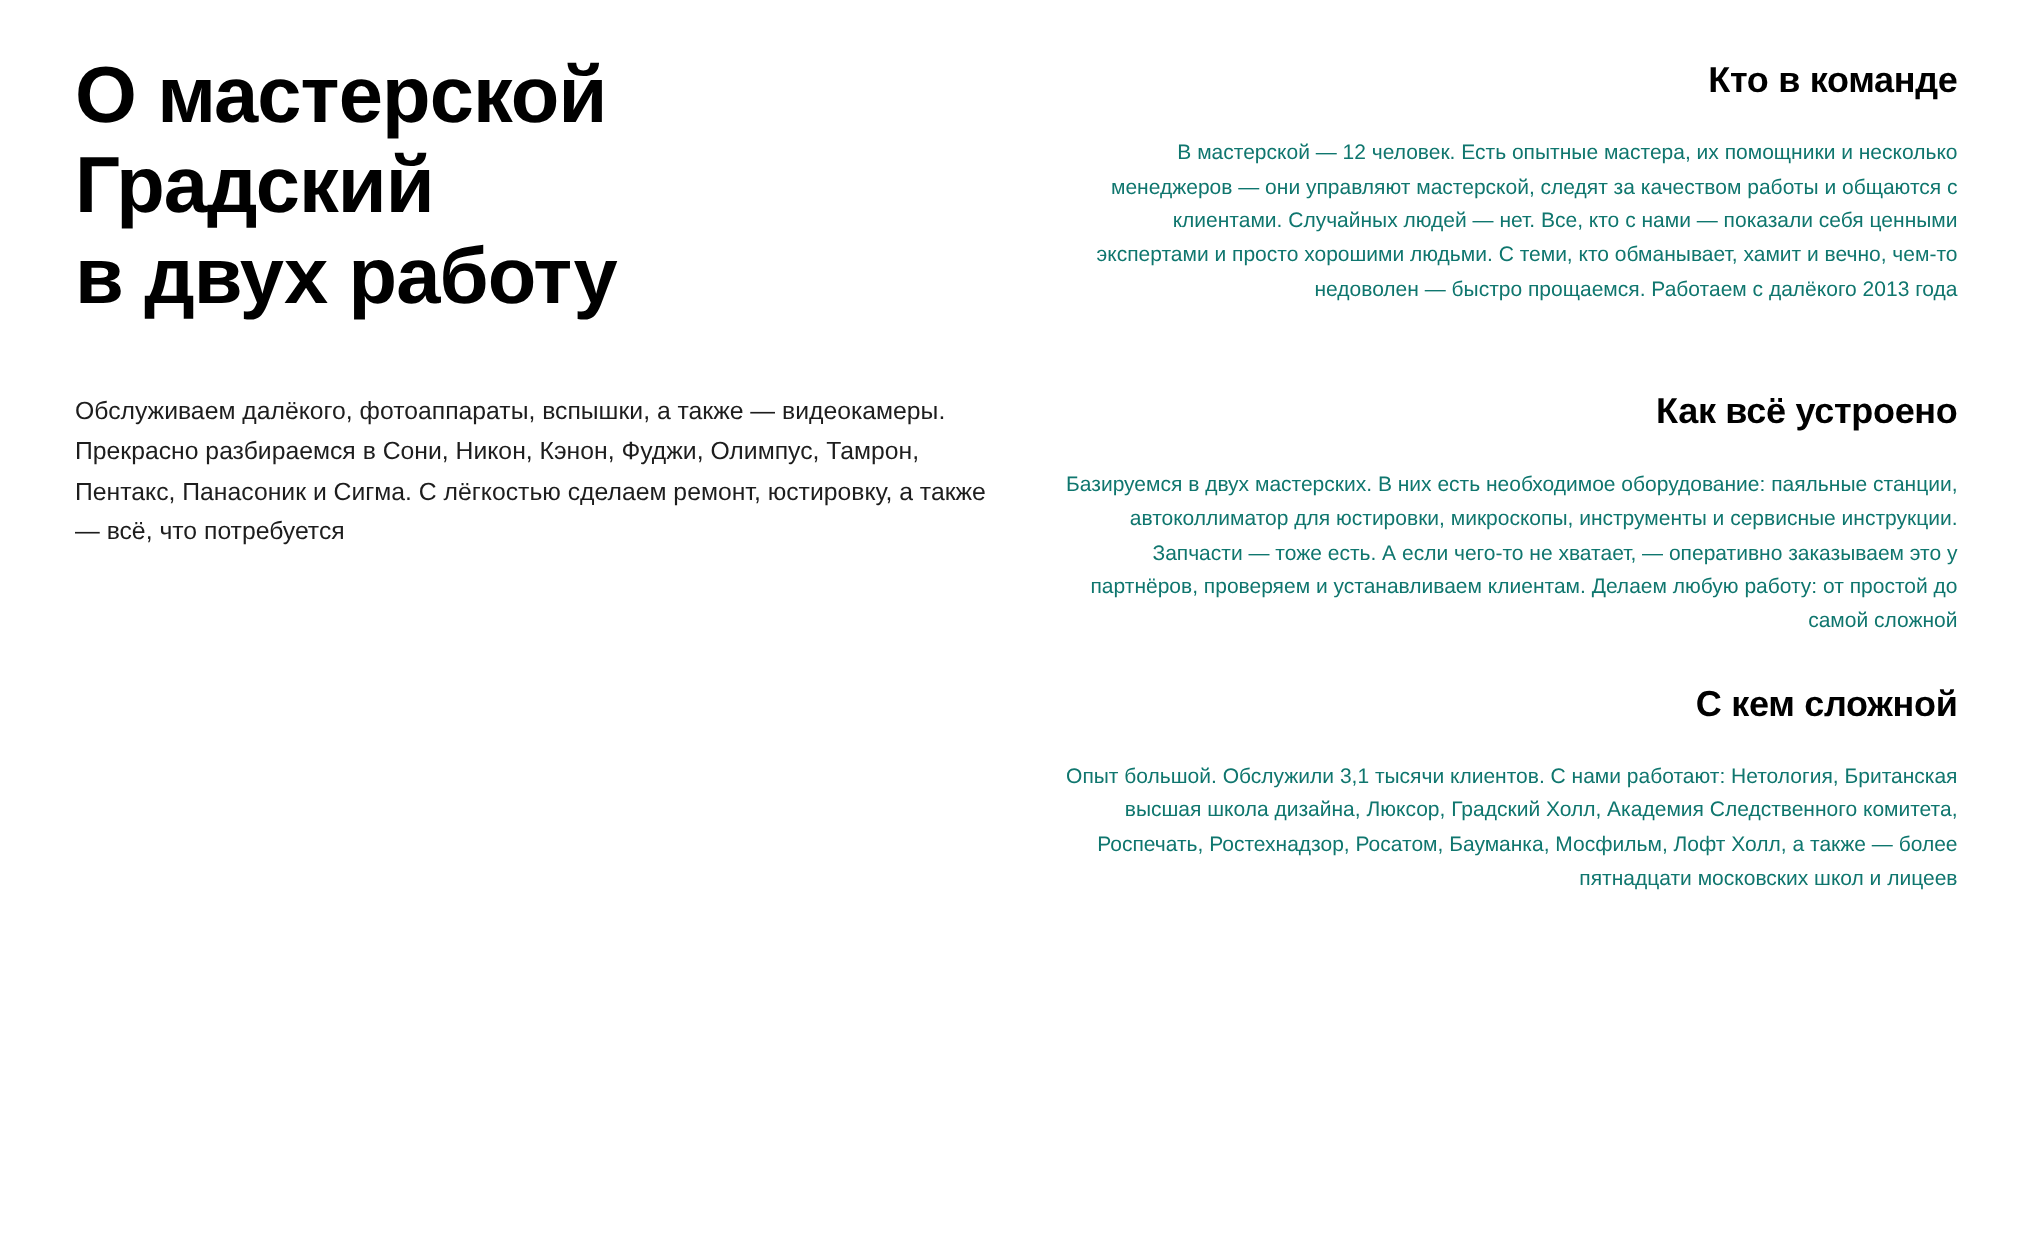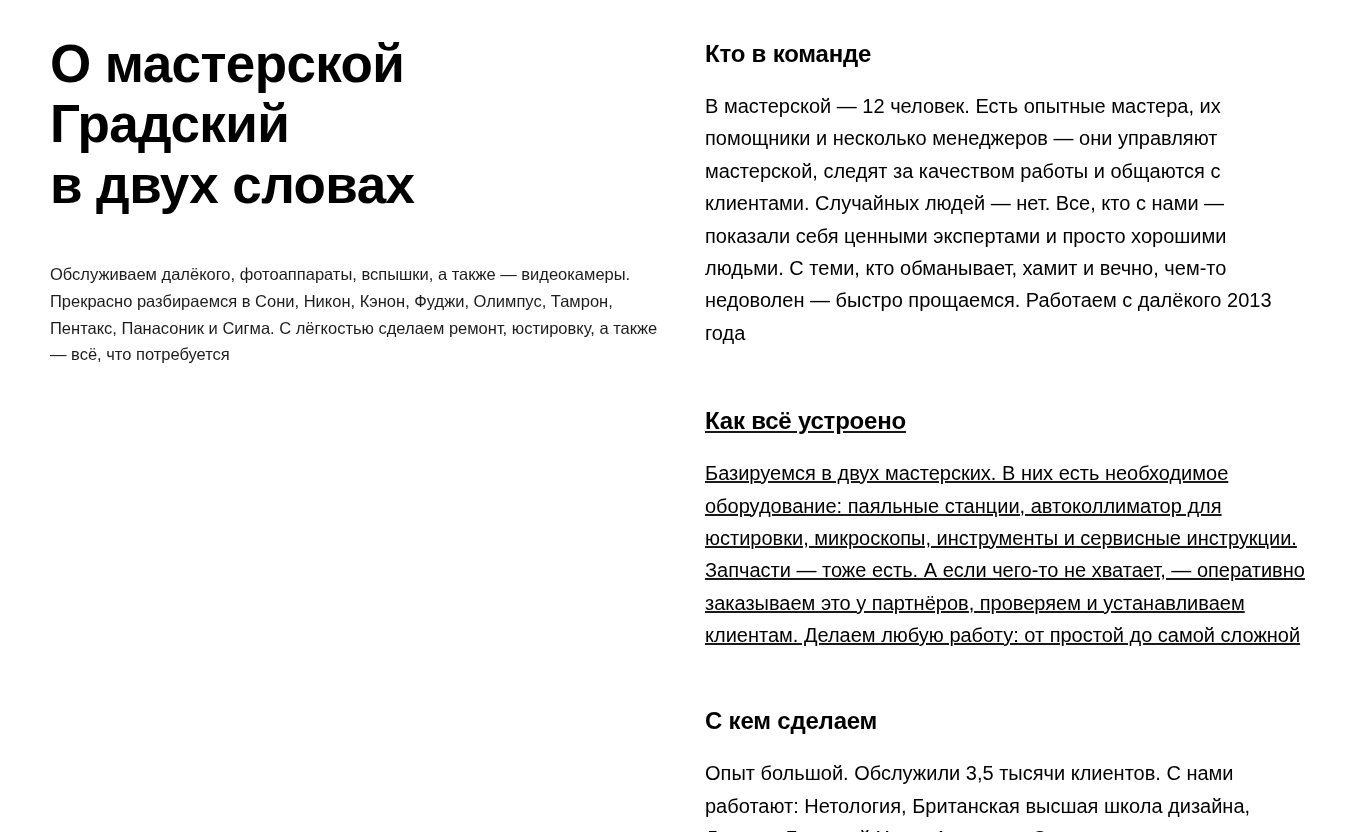--- a/index.html
+++ b/index.html
@@ -46,66 +46,67 @@
   }
   .lead {
     margin-top: 46px;
     font-size: 16.5px;
     line-height: 1.62;
     color: #1d1d1d;
     max-width: 610px;
   }
   .section {
     margin-bottom: 46px;
+    text-align: right;
   }
   .section:last-child {
     margin-bottom: 0;
   }
   .section-heading {
     font-size: 24px;
     font-weight: bold;
     letter-spacing: -0.2px;
     color: #000000;
     margin: 0 0 22px 0;
   }
   .section-body {
-    font-size: 20px;
+    font-size: 14px;
     line-height: 1.62;
-    color: #000000;
+    color: #0f766e;
     margin: 0;
   }
   .sec-team { margin-bottom: 58px; }
-  .sec-how  { margin-bottom: 56px; text-decoration: underline; }
+  .sec-how  { margin-bottom: 31px; }
 </style>
 </head>
 <body>
 
 <div class="page">
 
   <div class="col-left">
     <h1 class="main-title">
       <span class="line">О мастерской</span>
       <span class="line">Градский</span>
-      <span class="line">в двух словах</span>
+      <span class="line">в двух работу</span>
     </h1>
     <p class="lead">Обслуживаем далёкого, фотоаппараты, вспышки, а также — видеокамеры. Прекрасно разбираемся в Сони, Никон, Кэнон, Фуджи, Олимпус, Тамрон, Пентакс, Панасоник и Сигма. С лёгкостью сделаем ремонт, юстировку, а также — всё, что потребуется</p>
   </div>
 
   <div class="col-right">
 
     <section class="section sec-team">
       <h2 class="section-heading">Кто в команде</h2>
       <p class="section-body">В мастерской — 12 человек. Есть опытные мастера, их помощники и несколько менеджеров — они управляют мастерской, следят за качеством работы и общаются с клиентами. Случайных людей — нет. Все, кто с нами — показали себя ценными экспертами и просто хорошими людьми. С теми, кто обманывает, хамит и вечно, чем-то недоволен — быстро прощаемся. Работаем с далёкого 2013 года</p>
     </section>
 
     <section class="section sec-how">
       <h2 class="section-heading">Как всё устроено</h2>
       <p class="section-body">Базируемся в двух мастерских. В них есть необходимое оборудование: паяльные станции, автоколлиматор для юстировки, микроскопы, инструменты и сервисные инструкции. Запчасти — тоже есть. А если чего-то не хватает, — оперативно заказываем это у партнёров, проверяем и устанавливаем клиентам. Делаем любую работу: от простой до самой сложной</p>
     </section>
 
     <section class="section sec-clients">
-      <h2 class="section-heading">С кем сделаем</h2>
-      <p class="section-body">Опыт большой. Обслужили 3,5 тысячи клиентов. С нами работают: Нетология, Британская высшая школа дизайна, Люксор, Градский Холл, Академия Следственного комитета, Роспечать, Ростехнадзор, Росатом, Бауманка, Мосфильм, Лофт Холл, а также — более пятнадцати московских школ и лицеев</p>
+      <h2 class="section-heading">С кем сложной</h2>
+      <p class="section-body">Опыт большой. Обслужили 3,1 тысячи клиентов. С нами работают: Нетология, Британская высшая школа дизайна, Люксор, Градский Холл, Академия Следственного комитета, Роспечать, Ростехнадзор, Росатом, Бауманка, Мосфильм, Лофт Холл, а также — более пятнадцати московских школ и лицеев</p>
     </section>
 
   </div>
 
 </div>
 
 </body></html>

